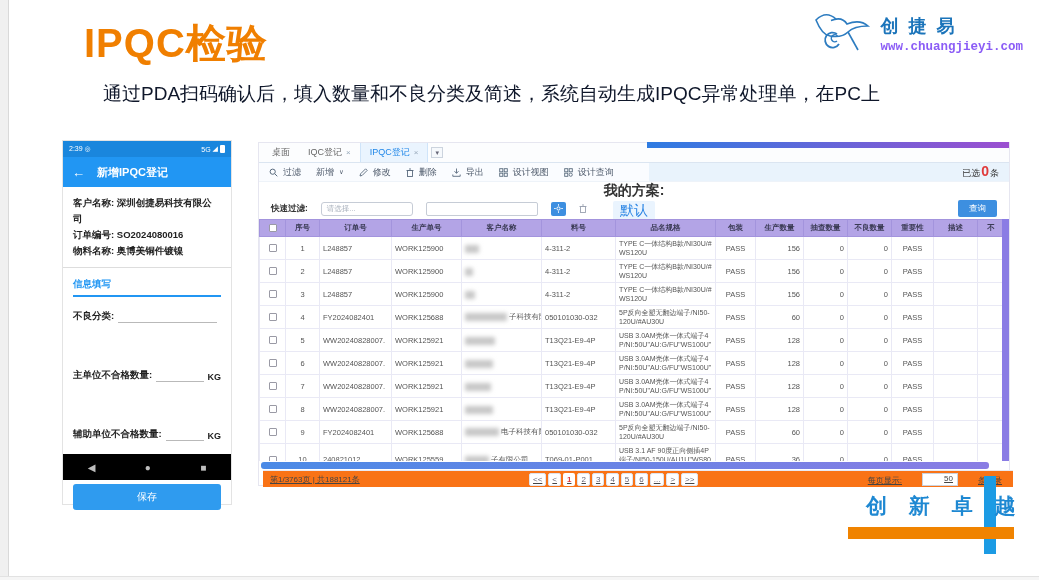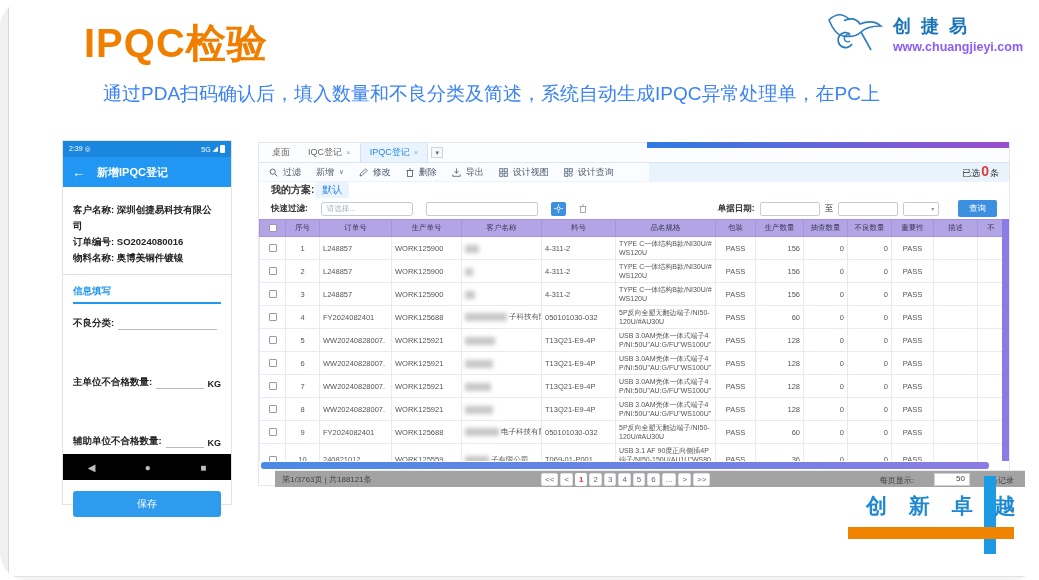--- a/index.html
+++ b/index.html
@@ -1,35 +1,35 @@
 <!DOCTYPE html>
 <html><head>
 <meta charset="utf-8">
 <style>
   *{box-sizing:border-box;margin:0;padding:0;}
   body{margin:0;font-family:"Liberation Sans","DejaVu Sans",sans-serif;background:#fff;}
-  .slide{position:relative;width:1039px;height:580px;background:#ffffff;overflow:hidden;border-radius:27px;}
+  .slide{position:relative;width:1039px;height:580px;background:#ffffff;overflow:hidden;}
   .edge-left{position:absolute;left:0;top:0;width:9px;height:580px;background:#f0f0f0;border-right:1px solid #d9d9d9;}
   .edge-bottom{position:absolute;left:0;bottom:0;width:100%;height:4px;background:#f5f5f5;border-top:1px solid #e2e2e2;}
 
   .title{position:absolute;left:84px;top:16px;font-size:40px;font-weight:bold;color:#f07f00;letter-spacing:1px;}
   .logo{position:absolute;right:16px;top:8px;display:flex;align-items:center;gap:6px;}
-  .logo-texts{display:flex;flex-direction:column;align-items:flex-start;gap:2px;}
+  .logo-texts{display:flex;flex-direction:column;align-items:flex-start;gap:2px;font-family:Liberation Mono, monospace;}
   .logo-name{color:#1b74ba;font-size:18px;font-weight:bold;letter-spacing:10px;}
   .logo-site{color:#8b5cf6;font-size:12.5px;font-weight:bold;}
-  .desc{position:absolute;left:103px;top:80px;width:830px;font-size:19px;color:#3b82f6;line-height:28px;}
+  .desc{position:absolute;left:103px;top:80px;width:830px;font-size:19px;color:#0f172a;line-height:28px;}
 
   
   .phone{position:absolute;left:62px;top:140px;width:170px;height:365px;background:#fff;border:1px solid #e3e3e3;}
   .p-status{height:16px;background:#1a86dd;color:#fff;font-size:7px;display:flex;align-items:center;justify-content:space-between;padding:0 6px;}
   .p-status-right{display:flex;align-items:center;gap:2px;}
   .p-batt{width:5px;height:8px;background:#fff;border-radius:1px;display:inline-block;}
   .p-appbar{height:30px;background:#2196f3;color:#fff;display:flex;align-items:center;padding:0 9px;font-size:11px;font-weight:bold;}
   .p-back{margin-right:12px;font-size:13px;font-weight:normal;cursor:default;}
-  .p-body{position:relative;height:293px;padding:15px 10px 0 10px;}
+  .p-body{position:relative;height:293px;padding:8px 10px 0 10px;}
   .p-info div{font-size:9.5px;color:#222;line-height:16px;font-weight:600;}
   .p-divider{border:none;border-top:1px solid #ddd;margin:8px -10px 10px -10px;}
   .p-section{color:#2196f3;font-size:9.5px;font-weight:600;padding-bottom:4px;border-bottom:2px solid #2196f3;}
   .p-field{display:flex;align-items:flex-end;margin-top:13px;font-size:9.5px;color:#222;font-weight:600;}
   .p-line{flex:1;border-bottom:1px solid #b9b9b9;height:10px;margin:0 4px;}
   .p-unit{font-size:9px;margin-top:36px;}
   .p-save{display:block;width:100%;margin-top:17px;background:#2f9bef;color:#fff;border:none;border-radius:3px;height:26px;font-size:10px;cursor:pointer;}
   .p-nav{position:absolute;left:0;bottom:0;width:100%;height:26px;background:#000;display:flex;align-items:center;justify-content:space-around;color:#bdbdbd;font-size:10px;}
 
   
@@ -40,44 +40,44 @@
   .tab.active{color:#1f86e8;background:#eaf4fe;border-left:1px solid #cfe4f9;border-right:1px solid #cfe4f9;}
   .tab .close{color:#9ab;font-size:8px;}
   .tab-caret{font-size:7px;color:#667;border:1px solid #ccd4de;background:#f6f9fc;align-self:center;padding:1px 3px;margin-left:3px;line-height:1;}
   .toolbar-row{display:flex;align-items:center;height:19px;padding:0 10px;border-bottom:1px solid #eef3f9;
     background:linear-gradient(90deg,#fafcff 0,#fafcff 52%,#e9f3fc 52%,#e9f3fc 100%);}
   .tbtn{display:flex;align-items:center;gap:5px;font-size:9px;color:#4e5a6b;margin-right:15px;cursor:pointer;white-space:nowrap;}
   .tbtn svg{display:block;}
   .tcaret{font-size:6.5px;color:#4e5a6b;}
   .sel-info{margin-left:auto;font-size:9px;color:#333;display:flex;align-items:baseline;gap:1px;}
   .sel-count{color:#e03a3a;font-size:14px;font-weight:bold;line-height:1;}
-  .plan-row{height:16px;display:flex;align-items:center;gap:1px;font-size:10px;color:#333;font-weight:bold;padding:0 12px;}
+  .plan-row{height:16px;display:flex;align-items:center;gap:1px;font-size:14px;color:#333;font-weight:bold;padding:0 12px;flex-direction:column;}
   .plan-chip{color:#2b85e4;background:#eaf4fe;padding:1px 7px;border-radius:2px;font-weight:normal;}
   .filter-row{height:21px;display:flex;align-items:center;gap:13px;font-size:8.5px;color:#333;font-weight:bold;padding:0 12px;}
   .fr-select{width:92px;height:14px;border:1px solid #c6ccd6;border-radius:3px;color:#a8b0bc;font-size:7.5px;font-weight:normal;display:flex;align-items:center;padding:0 5px;background:#fff;}
   .fr-input{width:112px;height:14px;border:1px solid #c6ccd6;background:#fff;border-radius:2px;}
   .fr-gear{width:15px;height:14px;background:#3d8fe0;border-radius:2px;display:flex;align-items:center;justify-content:center;cursor:pointer;}
   .fr-trash{display:flex;align-items:center;cursor:pointer;}
   .date-group{display:flex;align-items:center;gap:5px;margin-left:118px;}
   .fr-date-input{width:60px;height:14px;border:1px solid #c6ccd6;background:#fff;border-radius:2px;}
   .fr-mini-select{width:36px;height:14px;border:1px solid #c6ccd6;background:#fff;border-radius:2px;display:flex;align-items:center;justify-content:flex-end;color:#8a93a2;font-size:6px;padding:0 4px;}
   .btn-query{margin-left:auto;background:#3d8fe0;color:#fff;border:none;border-radius:2px;font-size:8.5px;padding:2.5px 11px;cursor:pointer;}
 
   .tablewrap{position:absolute;left:0;top:76px;width:745px;height:242px;overflow:hidden;}
   table{border-collapse:collapse;table-layout:fixed;width:745px;}
-  th{background:#b3a4e6;border:1px solid #a394dd;font-size:7.5px;color:#3b3b55;font-weight:400;height:17px;padding:0 2px;overflow:hidden;white-space:nowrap;}
+  th{background:#b3a4e6;border:1px solid #a394dd;font-size:7.5px;color:#3b3b55;font-weight:700;height:17px;padding:0 2px;overflow:hidden;white-space:nowrap;}
   td{border:1px solid #e9e9f5;font-size:7.5px;color:#555;padding:2px 3px;overflow:hidden;white-space:nowrap;background:#fff;}
   td.spec{font-size:7px;line-height:9px;white-space:normal;word-break:break-all;color:#555;}
   td.num{text-align:right;}
   td.ctr{text-align:center;}
   .checkbox{width:8px;height:8px;border:1px solid #9a9aa5;border-radius:1px;background:#fff;margin:0 auto;cursor:pointer;}
   .blurbar{display:inline-block;height:8px;background:#c7c7c7;filter:blur(2px);border-radius:1px;vertical-align:middle;margin-right:2px;}
   .vscroll{position:absolute;right:0;top:76px;width:7px;height:242px;background:#8a7ce4;}
   .hscroll{position:absolute;left:2px;top:319px;width:728px;height:7px;border-radius:3px;background:linear-gradient(90deg,#4a8ae6,#8a7ce4);}
-  .pager-row{position:absolute;left:16px;top:327px;width:100%;height:17px;display:flex;align-items:center;font-size:8px;color:#444;padding:0 7px;border-top:1px solid #e9e9f2;background:#a3a3a3;}
+  .pager-row{position:absolute;left:4px;top:327px;width:100%;height:17px;display:flex;align-items:center;font-size:8px;color:#444;padding:0 7px;border-top:1px solid #e9e9f2;background:#f97316;text-decoration:underline;}
   .pages{display:flex;gap:2px;margin-left:auto;}
   .page{min-width:11px;text-align:center;border:1px solid #dfe3ec;border-radius:2px;padding:1px 3px;color:#667;background:#fff;cursor:pointer;}
   .page.current{color:#e03a3a;font-weight:bold;border-color:transparent;}
   .psize{display:flex;align-items:flex-end;gap:20px;margin-left:auto;margin-right:4px;}
   .psize-input{width:36px;height:13px;border:1px solid #ccd2dc;text-align:right;font-size:8px;padding:0 4px;background:#fff;}
 
   .bar-blue{position:absolute;left:984px;top:476px;width:12px;height:78px;background:#1c9be4;}
   .slogan{position:absolute;left:866px;top:492px;font-size:21px;font-weight:bold;color:#1e88d2;letter-spacing:8px;white-space:nowrap;}
   .bar-orange{position:absolute;left:848px;top:527px;width:166px;height:12px;background:#f08300;}
 </style>
@@ -268,27 +268,20 @@
             </g>
           </svg>
       </span>
       <span class="fr-trash">
         <svg width="8" height="9" viewBox="0 0 8 9">
             <rect x="1.5" y="2.5" width="5" height="6" fill="none" stroke="#9aa2b0" stroke-width="0.9"></rect>
             <line x1="0.5" y1="2.5" x2="7.5" y2="2.5" stroke="#9aa2b0" stroke-width="0.9"></line>
             <line x1="3" y1="1" x2="5" y2="1" stroke="#9aa2b0" stroke-width="0.9"></line>
           </svg>
       </span>
-      <span class="date-group">
-        <span>单据日期:</span>
-        <span class="fr-date-input"></span>
-        <span style="font-weight:normal">至</span>
-        <span class="fr-date-input"></span>
-        <span class="fr-mini-select">▾</span>
-      </span>
       <button class="btn-query">查询</button>
     </div>
 
     <div class="tablewrap">
       <table>
         <colgroup>
           <col style="width:26px">
             <col style="width:34px">
             <col style="width:72px">
             <col style="width:70px">

